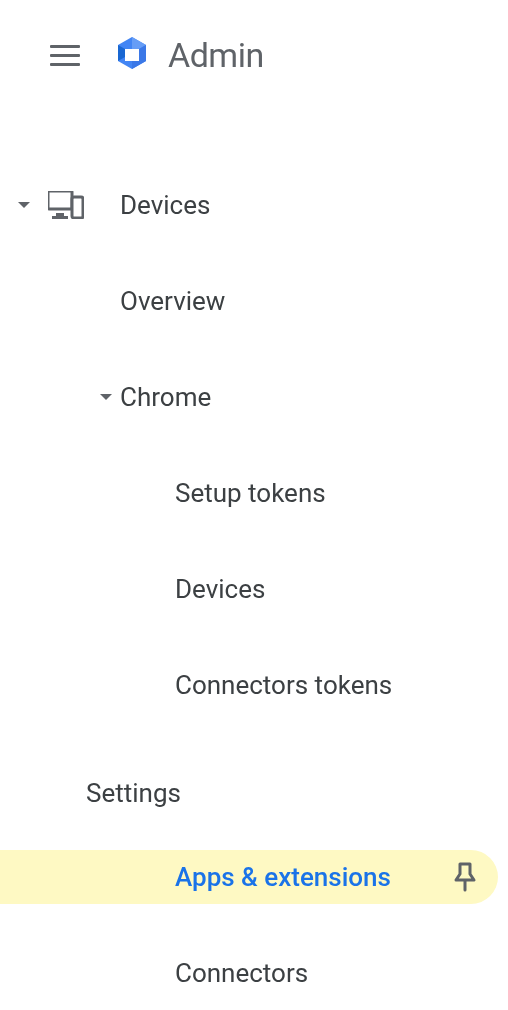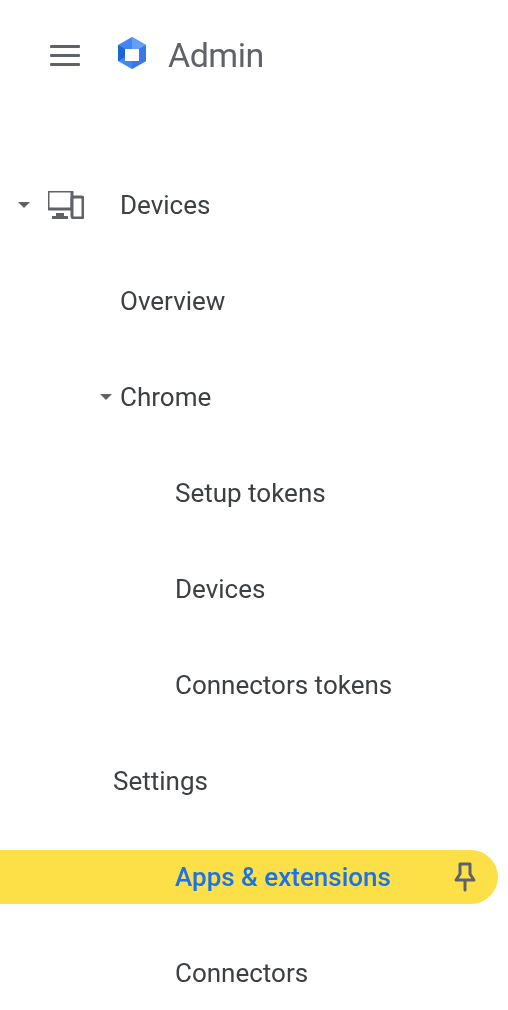--- a/index.html
+++ b/index.html
@@ -66,21 +66,21 @@
       border-right: 6px solid transparent;
       border-top: 6px solid #5f6368;
       position: absolute;
     }
     .label {
       font-size: 26px;
       color: #3c4043;
       font-weight: 400;
     }
     .row.active {
-      background: #fde047;
+      background: #fef9c3;
       border-radius: 0 50px 50px 0;
       margin-right: 10px;
       text-align: right;
     }
     .row.active .label {
       color: #1a73e8;
       font-weight: 500;
     }
     .pin-icon {
       position: absolute;
@@ -139,21 +139,21 @@
   </div>
 
   <div class="row gap" style="padding-left:175px;">
     <span class="label">Devices</span>
   </div>
 
   <div class="row gap" style="padding-left:175px;">
     <span class="label">Connectors tokens</span>
   </div>
 
-  <div class="row gap" style="padding-left:113px;">
+  <div class="row gap" style="padding-left:86px;align-items:flex-end;">
     <span class="label">Settings</span>
   </div>
 
   <div class="row gap active" style="padding-left:175px;">
     <span class="label">Apps &amp; extensions</span>
     <svg class="pin-icon" width="26" height="30" viewBox="0 0 26 30">
       <path d="M8 2 L18 2 L18 12 L22 18 L4 18 L8 12 Z M13 18 L13 28" fill="none" stroke="#5f6368" stroke-width="3" stroke-linejoin="round" stroke-linecap="round"></path>
     </svg>
   </div>
 

